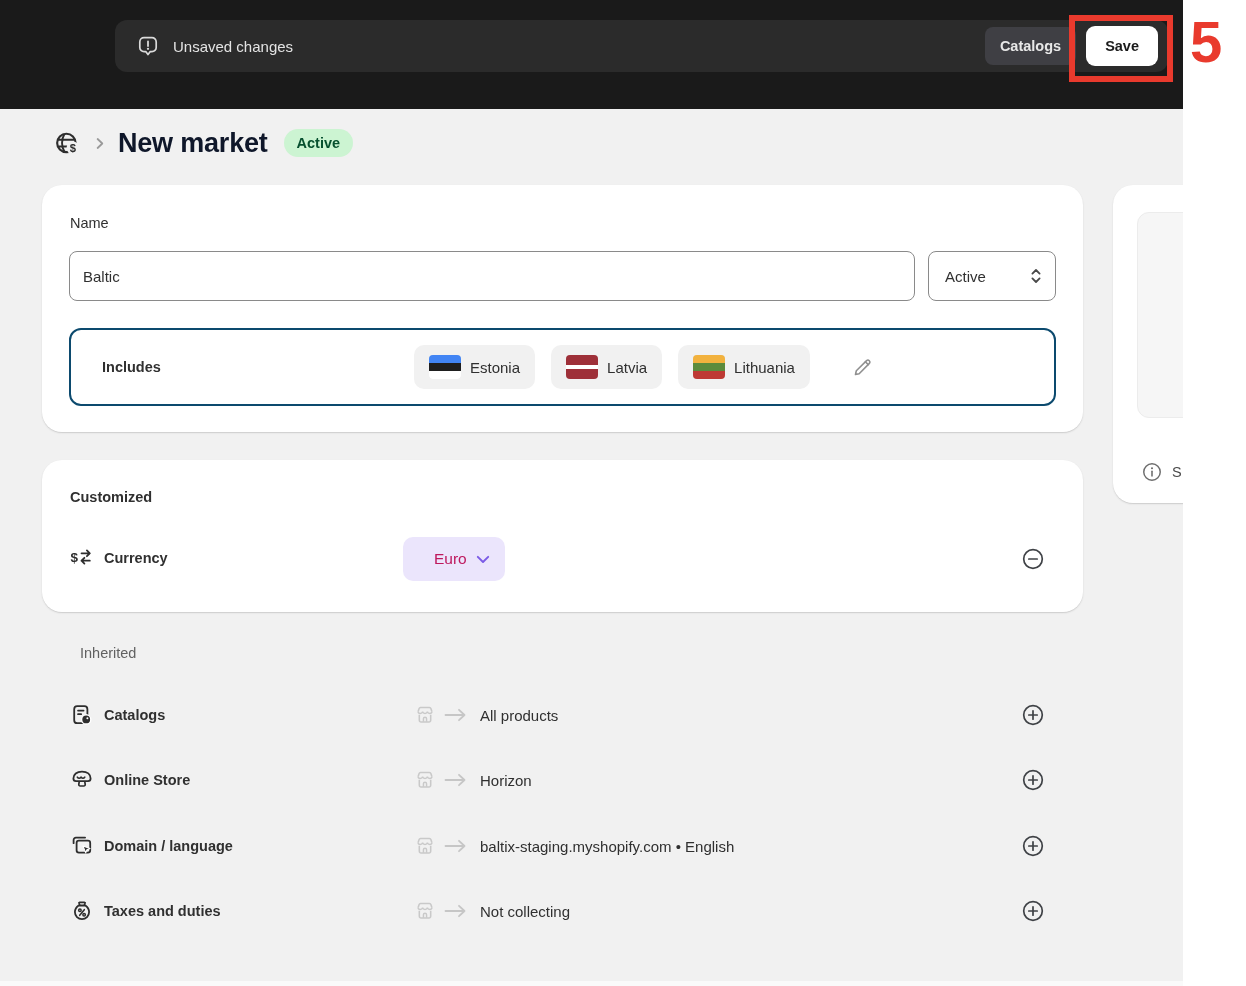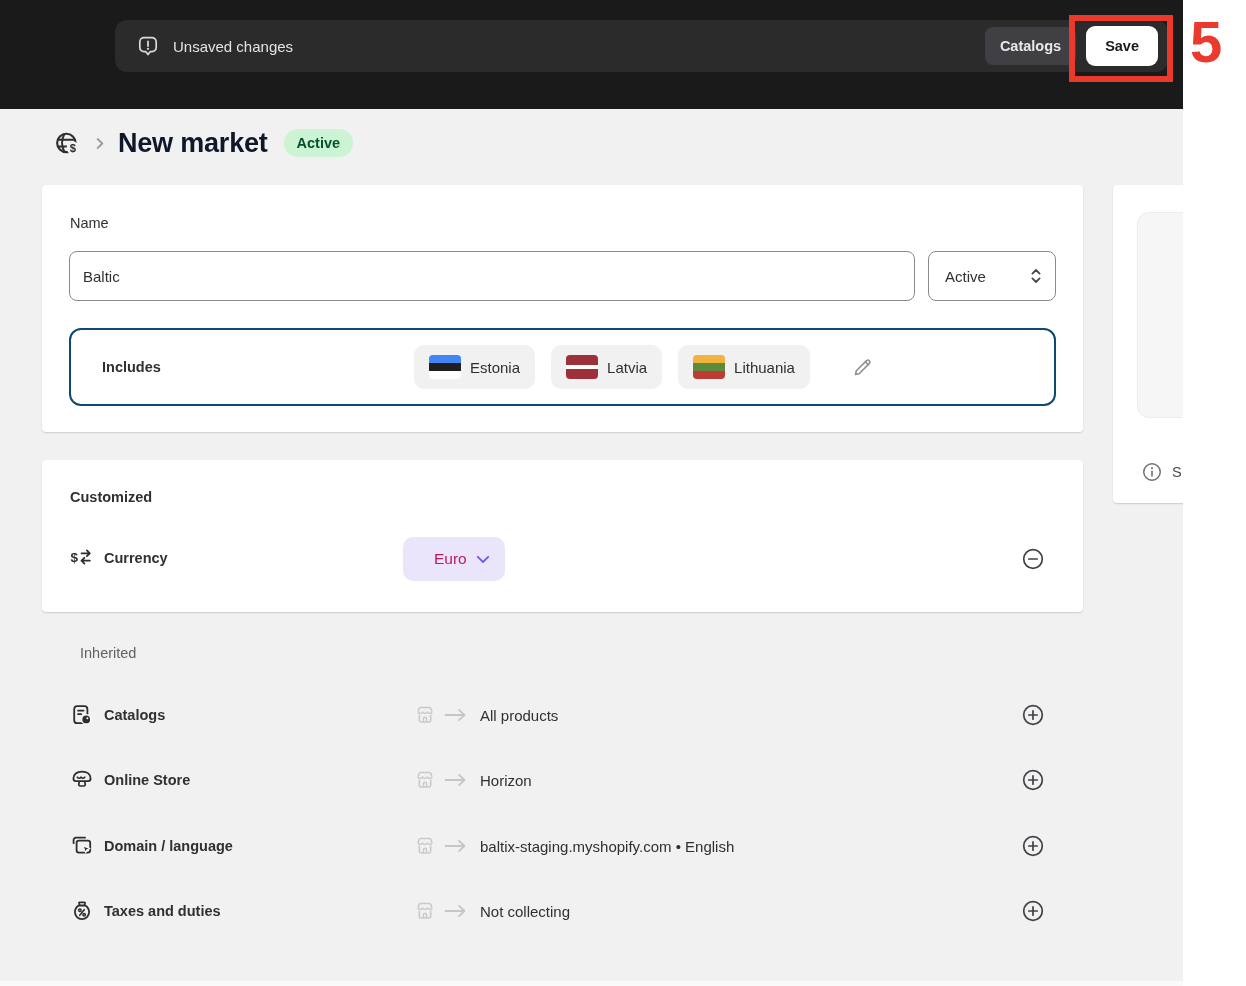--- a/index.html
+++ b/index.html
@@ -23,21 +23,21 @@
               border:6px solid #e93a2d; z-index:40; }
   .anno-num { position:absolute; left:1190px; top:13px; font-size:58px; line-height:1; font-weight:700;
               color:#e93a2d; z-index:40; }
 
   
   .pagehead { position:absolute; left:54px; top:122px; height:42px; display:flex; align-items:center; gap:11px; }
   .page-title { font-size:27px; font-weight:700; color:#0f172a; letter-spacing:-.2px; }
   .badge { margin-left:5px; padding:6px 13px; border-radius:16px; font-size:14.5px; font-weight:600; }
 
   
-  .card { position:absolute; background:#ffffff; border-radius:4px;
+  .card { position:absolute; background:#ffffff; border-radius:20px;
           box-shadow:0 1px 2px rgba(31,33,36,.12), 0 1px 0 rgba(0,0,0,.05); }
   .card-main { left:42px; top:185px; width:1041px; height:247px; }
   .card-custom { left:42px; top:460px; width:1041px; height:152px; }
   .card-side { left:1113px; top:185px; width:176px; height:318px; }
 
   .field-label { position:absolute; left:28px; top:30px; font-size:14.5px; font-weight:500; color:#303030; }
   .name-input { position:absolute; left:27px; top:66px; width:846px; height:50px; border:1px solid #8a8a8a;
                 border-radius:8px; background:#fff; padding:8px 13px; font-size:15px; color:#303030;
                 font-family:inherit; }
   .status-select { position:absolute; left:886px; top:66px; width:128px; height:50px; border:1px solid #8a8a8a;

